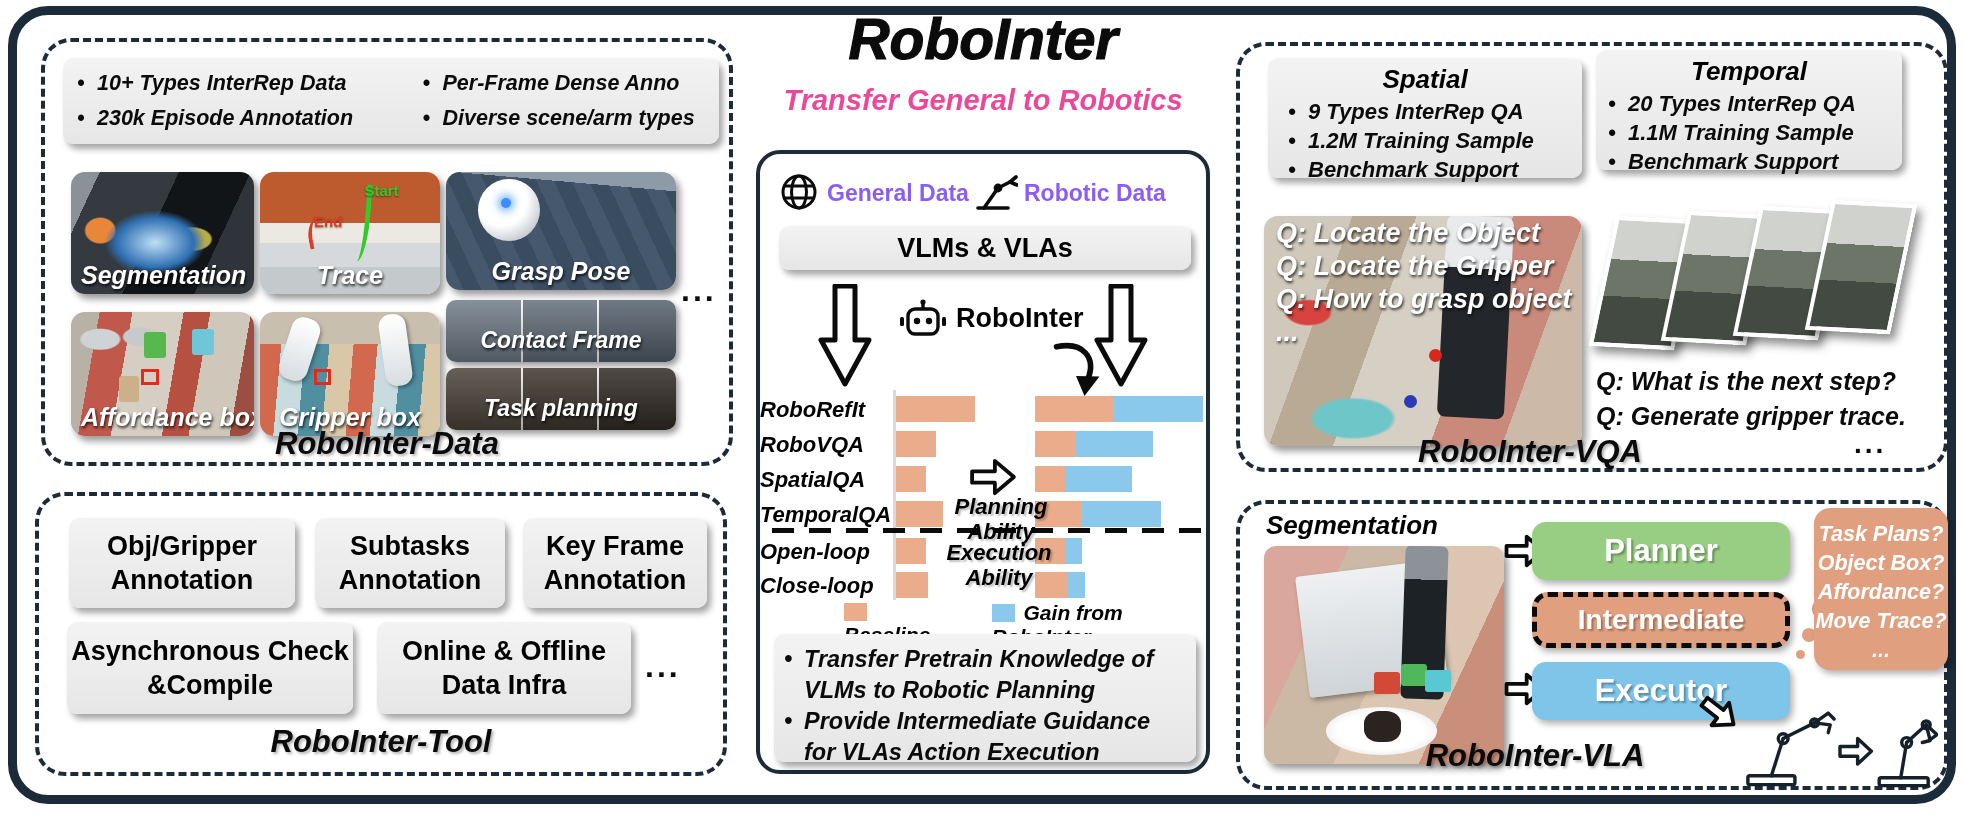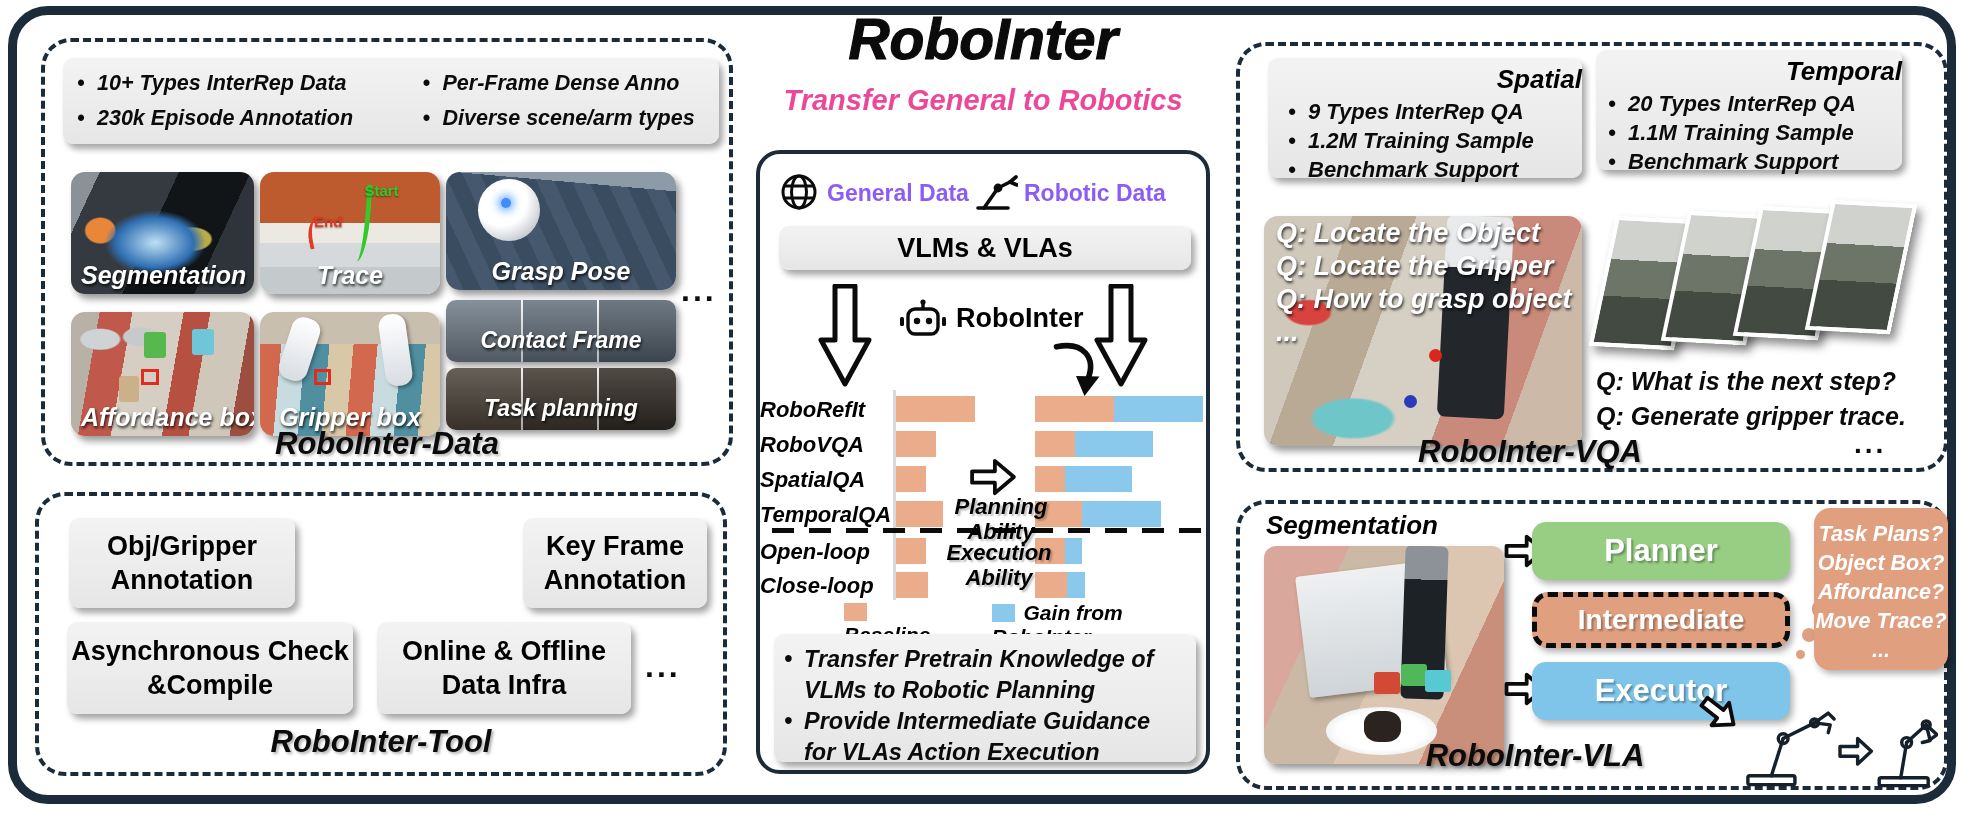--- a/index.html
+++ b/index.html
@@ -55,21 +55,21 @@
 .axisline{position:absolute;left:133px;top:-6px;width:3px;height:210px;background:#d9d9d9}
 #chart-divider{position:absolute;left:12px;right:8px;top:132px;height:5px;background:repeating-linear-gradient(90deg,#0b0b0b 0 22px,transparent 22px 37px)}
 .ability{position:absolute;text-align:center;font-size:22px;font-weight:bold;font-style:italic;line-height:25px;text-shadow:2px 2px 2px rgba(0,0,0,.25)}
 #legend{position:absolute;left:84px;top:205px;display:flex;gap:36px;align-items:center}
 .sw{display:inline-block;width:23px;height:18px;margin-right:9px;vertical-align:-2px}
 .legtext{font-size:21px;font-weight:bold;font-style:italic}
 #center-bullets{position:absolute;left:14px;top:480px;width:422px;height:128px;padding:10px 10px 0 6px}
 #center-bullets li{font-size:23.5px;line-height:31px}
 
 .qa-box{position:absolute;padding-top:6px}
-.qa-box .ttl{text-align:right;font-size:26px;font-weight:bold;font-style:italic;margin-bottom:2px}
+.qa-box .ttl{text-align:center;font-size:26px;font-weight:bold;font-style:italic;margin-bottom:2px}
 .qa-box li{font-size:22px;line-height:29px}
 #spatial-photo{position:absolute;left:24px;top:170px;width:318px;height:230px;border-radius:14px;overflow:hidden;box-shadow:4px 5px 7px rgba(0,0,0,.4);background:radial-gradient(46px 26px at 14% 42%,#d8433f 0 45%,transparent 52%),radial-gradient(70px 34px at 28% 88%,#6fc6c9 0 55%,transparent 62%),linear-gradient(110deg,#cfc8bb 0 22%,#b9aa96 22% 38%,#d6cfc4 38% 62%,#c9897b 62% 80%,#cdb9a8 80%)}
 .robot-col{position:absolute;left:56%;top:0;width:21%;height:88%;border-radius:8px;background:linear-gradient(#e8eaec 0 26%,#23272c 26%);transform:rotate(3deg)}
 .ball{position:absolute;border-radius:50%}
 #spatial-qs{position:absolute;left:12px;top:1px;color:#fff;font-size:27px;font-weight:bold;font-style:italic;line-height:33px;text-shadow:1px 2px 3px rgba(0,0,0,.75)}
 #frames{position:absolute;left:362px;top:156px;width:306px;height:156px}
 .frame{position:absolute;width:86px;height:130px;border:4px solid #fff;box-shadow:6px 6px 9px rgba(0,0,0,.45);transform:skewX(-9deg) rotate(3deg);background:linear-gradient(180deg,#cfd2cd 0 32%,#6d7468 32% 62%,#434a42 62%)}
 #temporal-qs{position:absolute;left:356px;top:318px;color:#0b0b0b;font-size:25px;font-weight:bold;font-style:italic;line-height:35px;white-space:nowrap}
 
 .flowbox{position:absolute;left:292px;width:258px;display:flex;align-items:center;justify-content:center;color:#fff;font-weight:bold;border-radius:14px;text-shadow:2px 2px 2px rgba(0,0,0,.3);box-shadow:3px 4px 6px rgba(0,0,0,.3)}
@@ -147,20 +147,21 @@
     <figure class="strip s-task" style="left:401px;top:326px;width:230px;height:62px">
       <figcaption class="cap">Task planning</figcaption>
     </figure>
 
     <div class="dots" style="left:636px;top:230px">...</div>
     <div class="panel-title" style="bottom:0">RoboInter-Data</div>
   </section>
 
   <section class="panel dashed" style="left:35px;top:492px;width:692px;height:284px">
     <div class="graybox b" style="position:absolute;left:30px;top:22px;width:226px;height:90px;display:flex;align-items:center;justify-content:center;text-align:center;font-size:27px;line-height:34px">Obj/Gripper Annotation</div>
+    <div class="graybox b" style="position:absolute;left:276px;top:22px;width:190px;height:90px;display:flex;align-items:center;justify-content:center;text-align:center;font-size:27px;line-height:34px">Subtasks Annotation</div>
     <div class="graybox b" style="position:absolute;left:484px;top:22px;width:184px;height:90px;display:flex;align-items:center;justify-content:center;text-align:center;font-size:27px;line-height:34px">Key Frame Annotation</div>
     <div class="graybox b" style="position:absolute;left:28px;top:126px;width:286px;height:92px;display:flex;align-items:center;justify-content:center;text-align:center;font-size:27px;line-height:34px">Asynchronous Check &amp;Compile</div>
     <div class="graybox b" style="position:absolute;left:338px;top:126px;width:254px;height:92px;display:flex;align-items:center;justify-content:center;text-align:center;font-size:27px;line-height:34px">Online &amp; Offline Data Infra</div>
     <div class="dots" style="left:606px;top:152px">...</div>
     <div class="panel-title" style="bottom:12px">RoboInter-Tool</div>
   </section>
 
   <section class="panel solid" style="left:756px;top:150px;width:454px;height:624px">
     <span class="absico" style="left:19px;top:18px">
       <svg width="40" height="40" viewBox="0 0 40 40">

